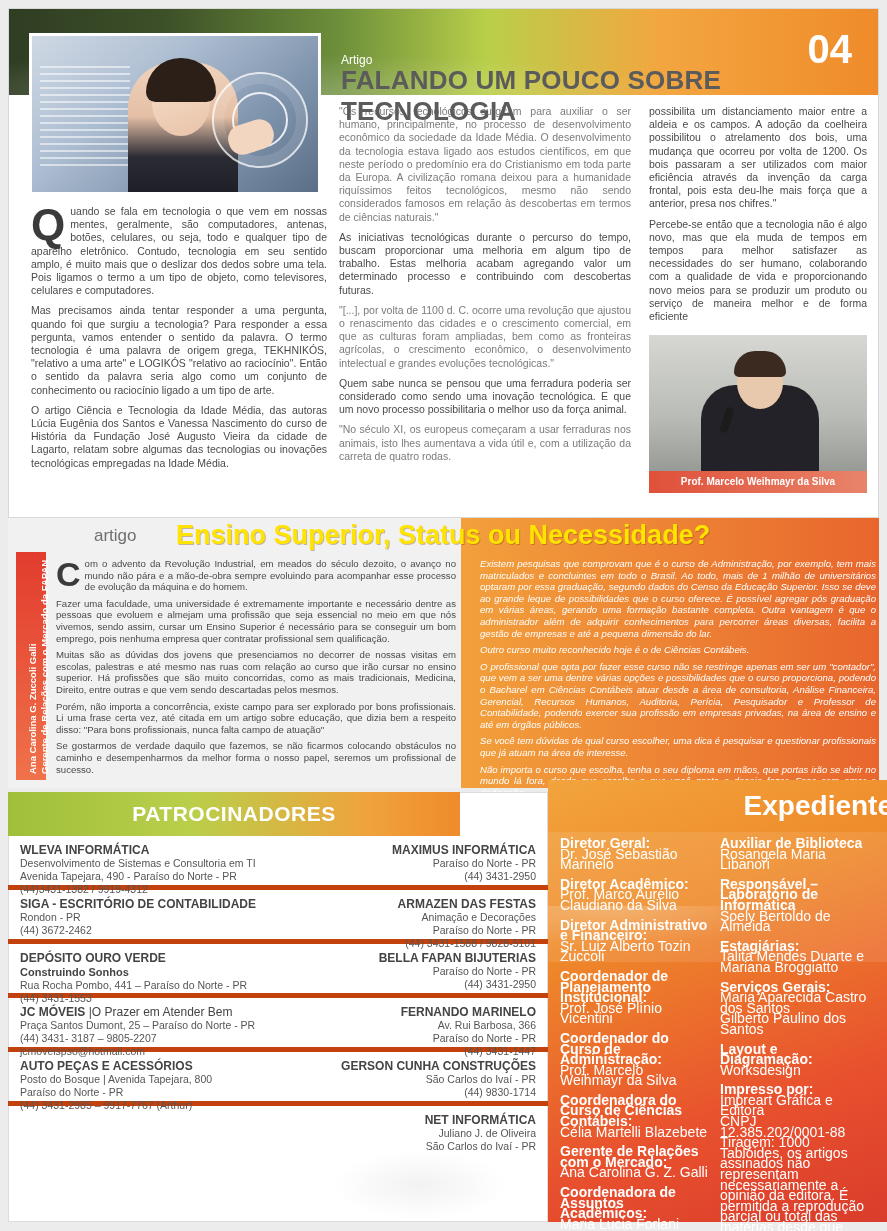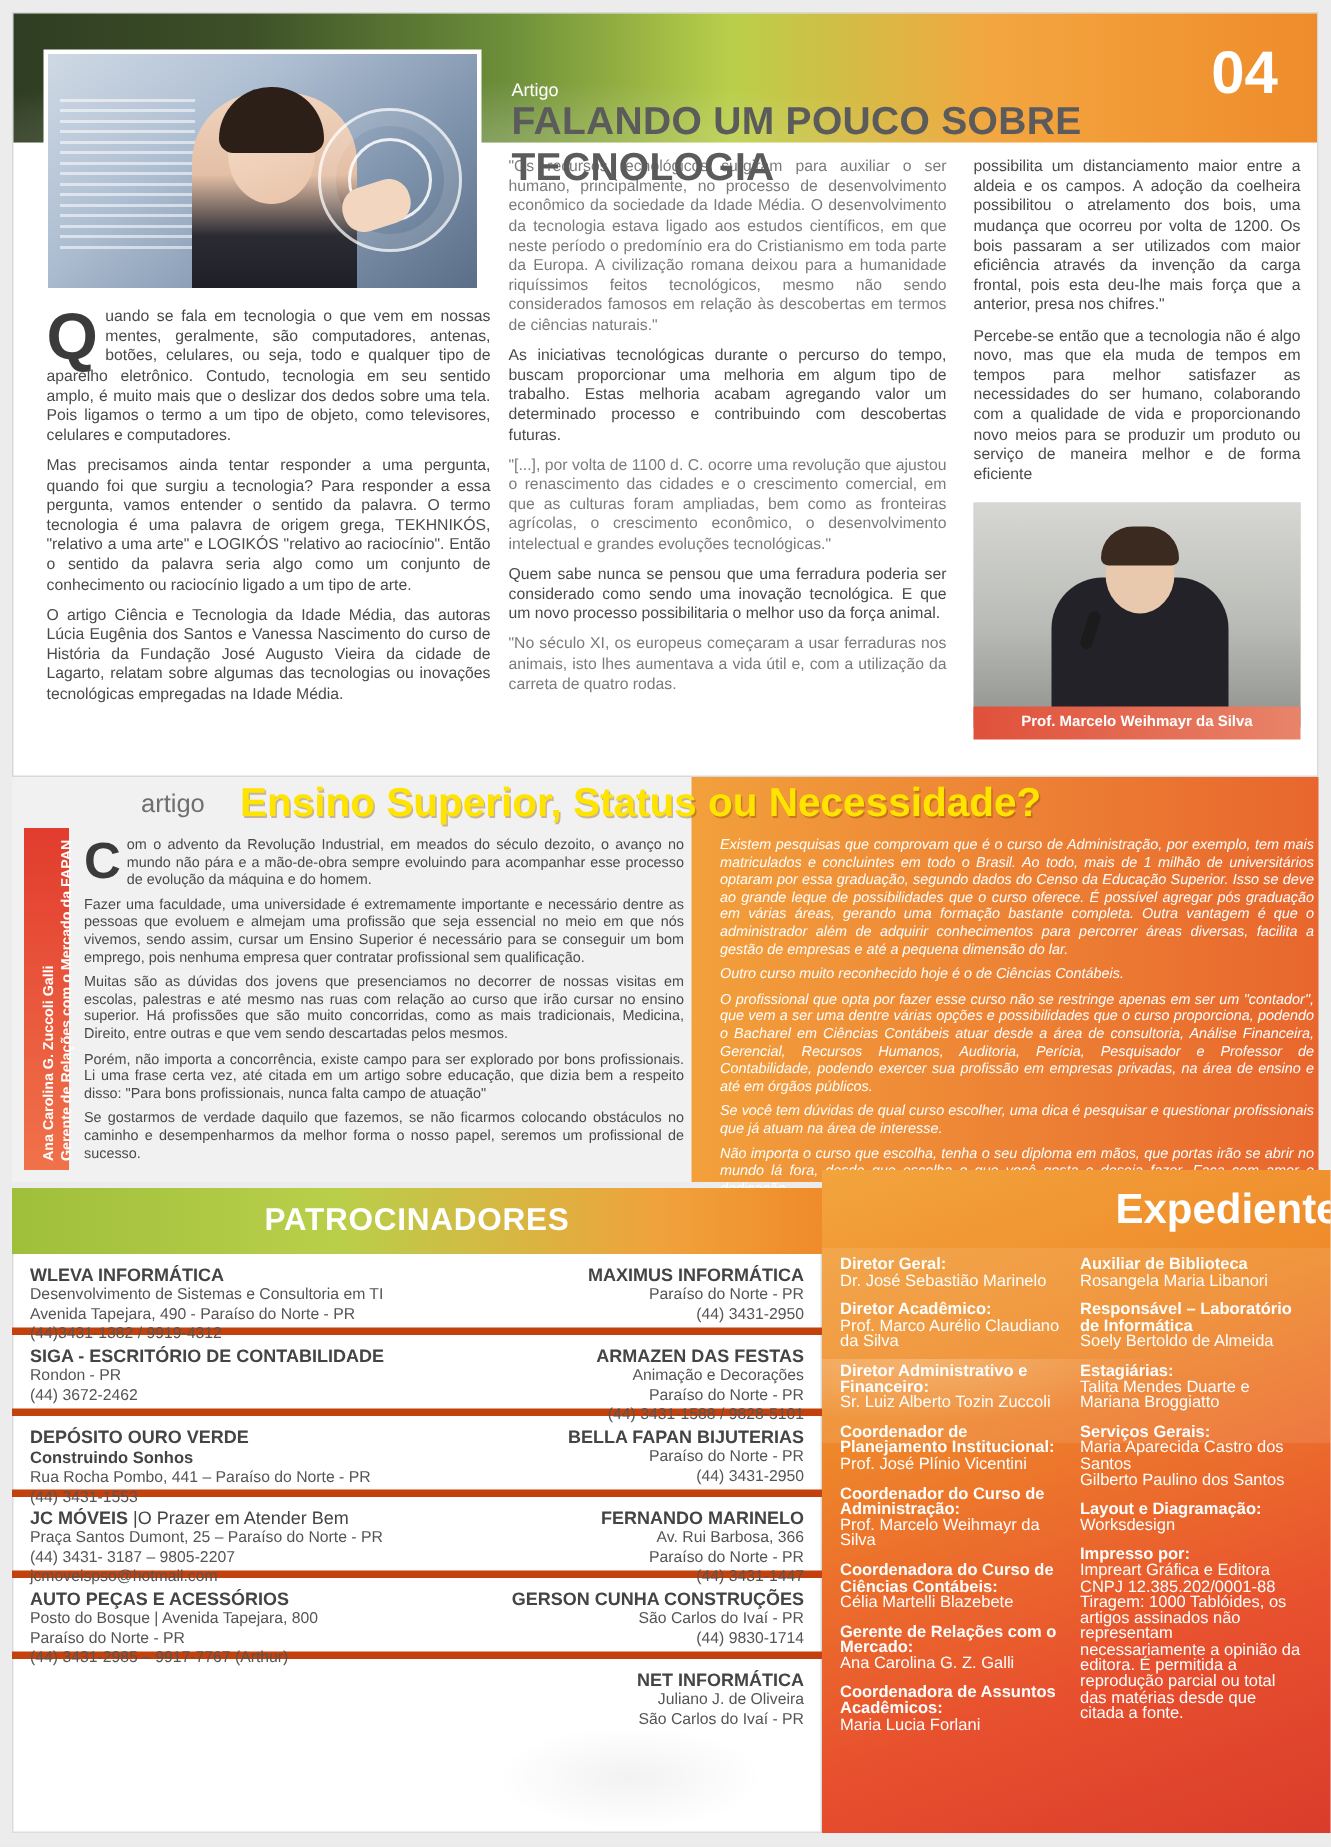--- a/index.html
+++ b/index.html
@@ -55,54 +55,54 @@
   .caption-bar{position:absolute;left:640px;top:462px;width:218px;height:22px;
     background:linear-gradient(90deg,#e0503a,#e8846a);}
   .caption-bar span{display:block;color:#fff;font-size:10px;font-weight:bold;text-align:center;line-height:22px;}
 
   
   .mid-block{position:absolute;left:8px;top:518px;width:871px;height:270px;
     background:linear-gradient(90deg,#f0f0f0 0%,#f0f0f0 52%,#f2a03c 52%,#e8662d 100%);}
   .mid-white{position:absolute;left:0;top:0;width:52%;height:100%;background:#f1f1f1;}
   .mid-title-bar{position:absolute;left:0;top:0;width:100%;height:36px;background:transparent;}
   .mid-kicker{position:absolute;left:86px;top:8px;color:#6f6f6f;font-size:17px;}
-  .mid-title{position:absolute;left:152px;top:2px;color:#ffe400;font-size:27px;font-weight:bold;
+  .mid-title{position:absolute;left:168px;top:2px;color:#ffe400;font-size:27px;font-weight:bold;
     text-shadow:1px 1px 0 rgba(120,60,0,.35);}
   .author-strip{position:absolute;left:8px;top:34px;width:30px;height:228px;
     background:linear-gradient(180deg,#e23c2e,#f0724a);}
   .author-strip span{display:block;transform:rotate(-90deg);transform-origin:left top;white-space:nowrap;
     color:#fff;font-size:9.5px;font-weight:bold;position:absolute;left:11px;top:222px;}
   .author-strip span.l2{left:23px;}
   .mid-col-left{position:absolute;left:48px;top:40px;width:400px;color:#4a4a4a;font-size:9.6px;line-height:11.6px;text-align:justify;}
   .mid-col-left p{margin:0 0 5px 0;}
   .mid-col-right{position:absolute;left:472px;top:40px;width:396px;color:#ffffff;font-size:9.6px;line-height:11.6px;text-align:justify;}
   .mid-col-right p{margin:0 0 5px 0;font-style:italic;}
   .dropcap2{float:left;font-size:34px;line-height:28px;font-weight:bold;color:#3b3b3b;padding:2px 4px 0 0;}
 
   
   .spons-block{position:absolute;left:8px;top:792px;width:540px;height:430px;background:#ffffff;border:1px solid #dcdcdc;box-sizing:border-box;}
-  .spons-header{position:absolute;left:8px;top:792px;width:540px;height:44px;
+  .spons-header{position:absolute;left:8px;top:792px;width:452px;height:44px;
     background:linear-gradient(90deg,#9fbf3b 0%,#b9cf4a 40%,#f0a23c 80%,#ef8b2a 100%);}
   .spons-header span{display:block;text-align:center;line-height:44px;color:#fff;font-size:21px;font-weight:bold;letter-spacing:.5px;}
   .spons-list{position:absolute;left:8px;top:836px;width:540px;height:386px;}
   .spons-row{position:relative;padding:6px 10px 6px 10px;border-bottom:5px solid #c2410c;min-height:54px;box-sizing:border-box;}
   .spons-row:last-child{border-bottom:none;}
   .sp-left{position:absolute;left:12px;top:7px;width:256px;}
   .sp-right{position:absolute;right:12px;top:7px;width:246px;text-align:right;}
   .sp-name{font-size:12px;font-weight:bold;color:#444;}
   .sp-name .thin{font-weight:normal;}
   .sp-line{font-size:10.5px;color:#555;line-height:13px;}
   .sp-bold{font-size:11px;font-weight:bold;color:#444;line-height:14px;}
 
   
   .exp-block{position:absolute;left:548px;top:780px;width:331px;height:442px;
     background:linear-gradient(160deg,#f2a43d 0%,#ef8b2a 30%,#e8512e 70%,#d93b2b 100%);padding-left:32px;}
   .exp-title{position:absolute;right:18px;top:10px;color:#ffffff;font-size:28px;font-weight:bold;}
   .exp-band{position:absolute;left:0;top:52px;width:100%;height:130px;background:rgba(255,255,255,.10);}
-  .exp-cols{position:absolute;left:12px;top:58px;width:308px;height:370px;color:#fff;font-size:11px;line-height:10.6px;}
+  .exp-cols{position:absolute;left:12px;top:58px;width:308px;height:370px;color:#fff;font-size:14px;line-height:10.6px;}
   .exp-col{position:absolute;top:0;width:148px;}
   .exp-c1{left:0;}
   .exp-c2{left:160px;}
   .exp-item{margin-bottom:9px;}
   .exp-lab{font-weight:bold;}
   .exp-val{font-weight:normal;}
   .wave{position:absolute;left:548px;top:906px;width:331px;height:70px;
     background:radial-gradient(ellipse 240px 60px at 20% 0%, rgba(255,255,255,.25), rgba(255,255,255,0) 70%);pointer-events:none;}
   .watermark{position:absolute;left:330px;top:1150px;width:180px;height:70px;border-radius:50%;
     background:radial-gradient(ellipse at center, rgba(0,0,0,.05), rgba(0,0,0,0) 70%);}

